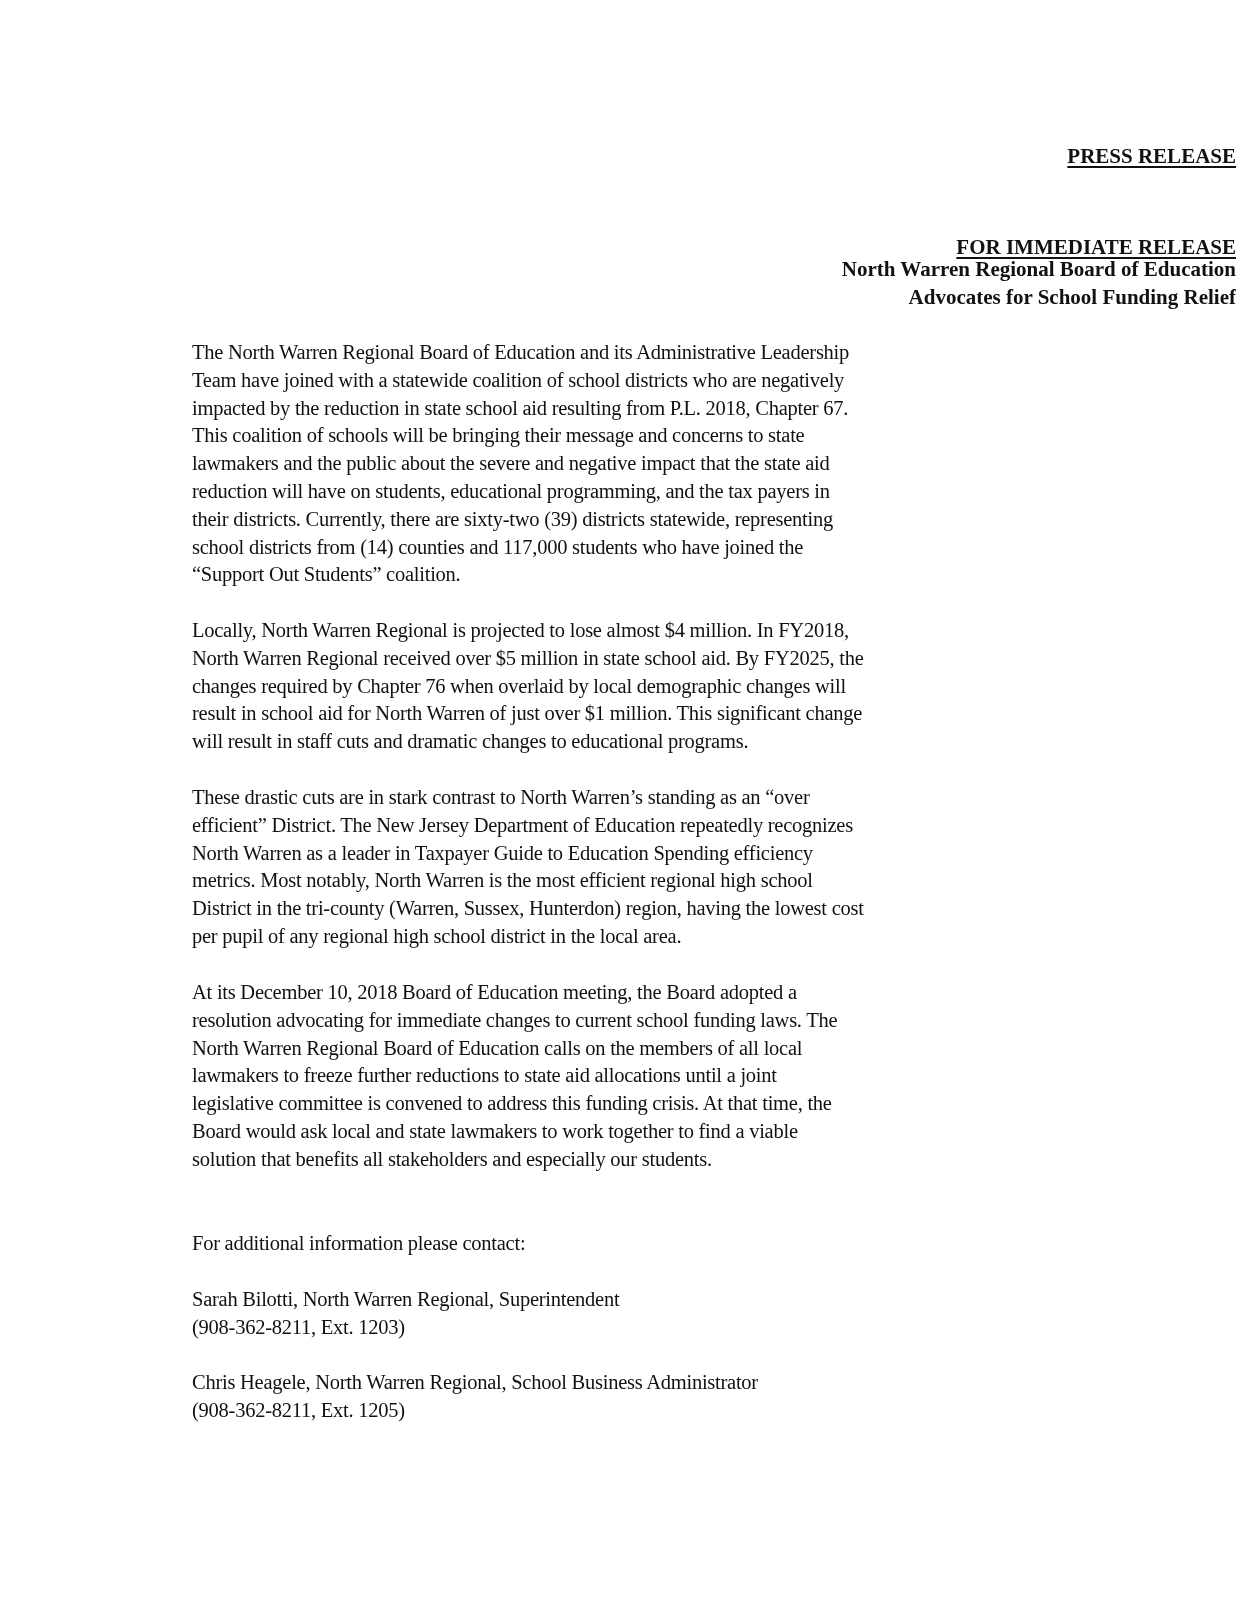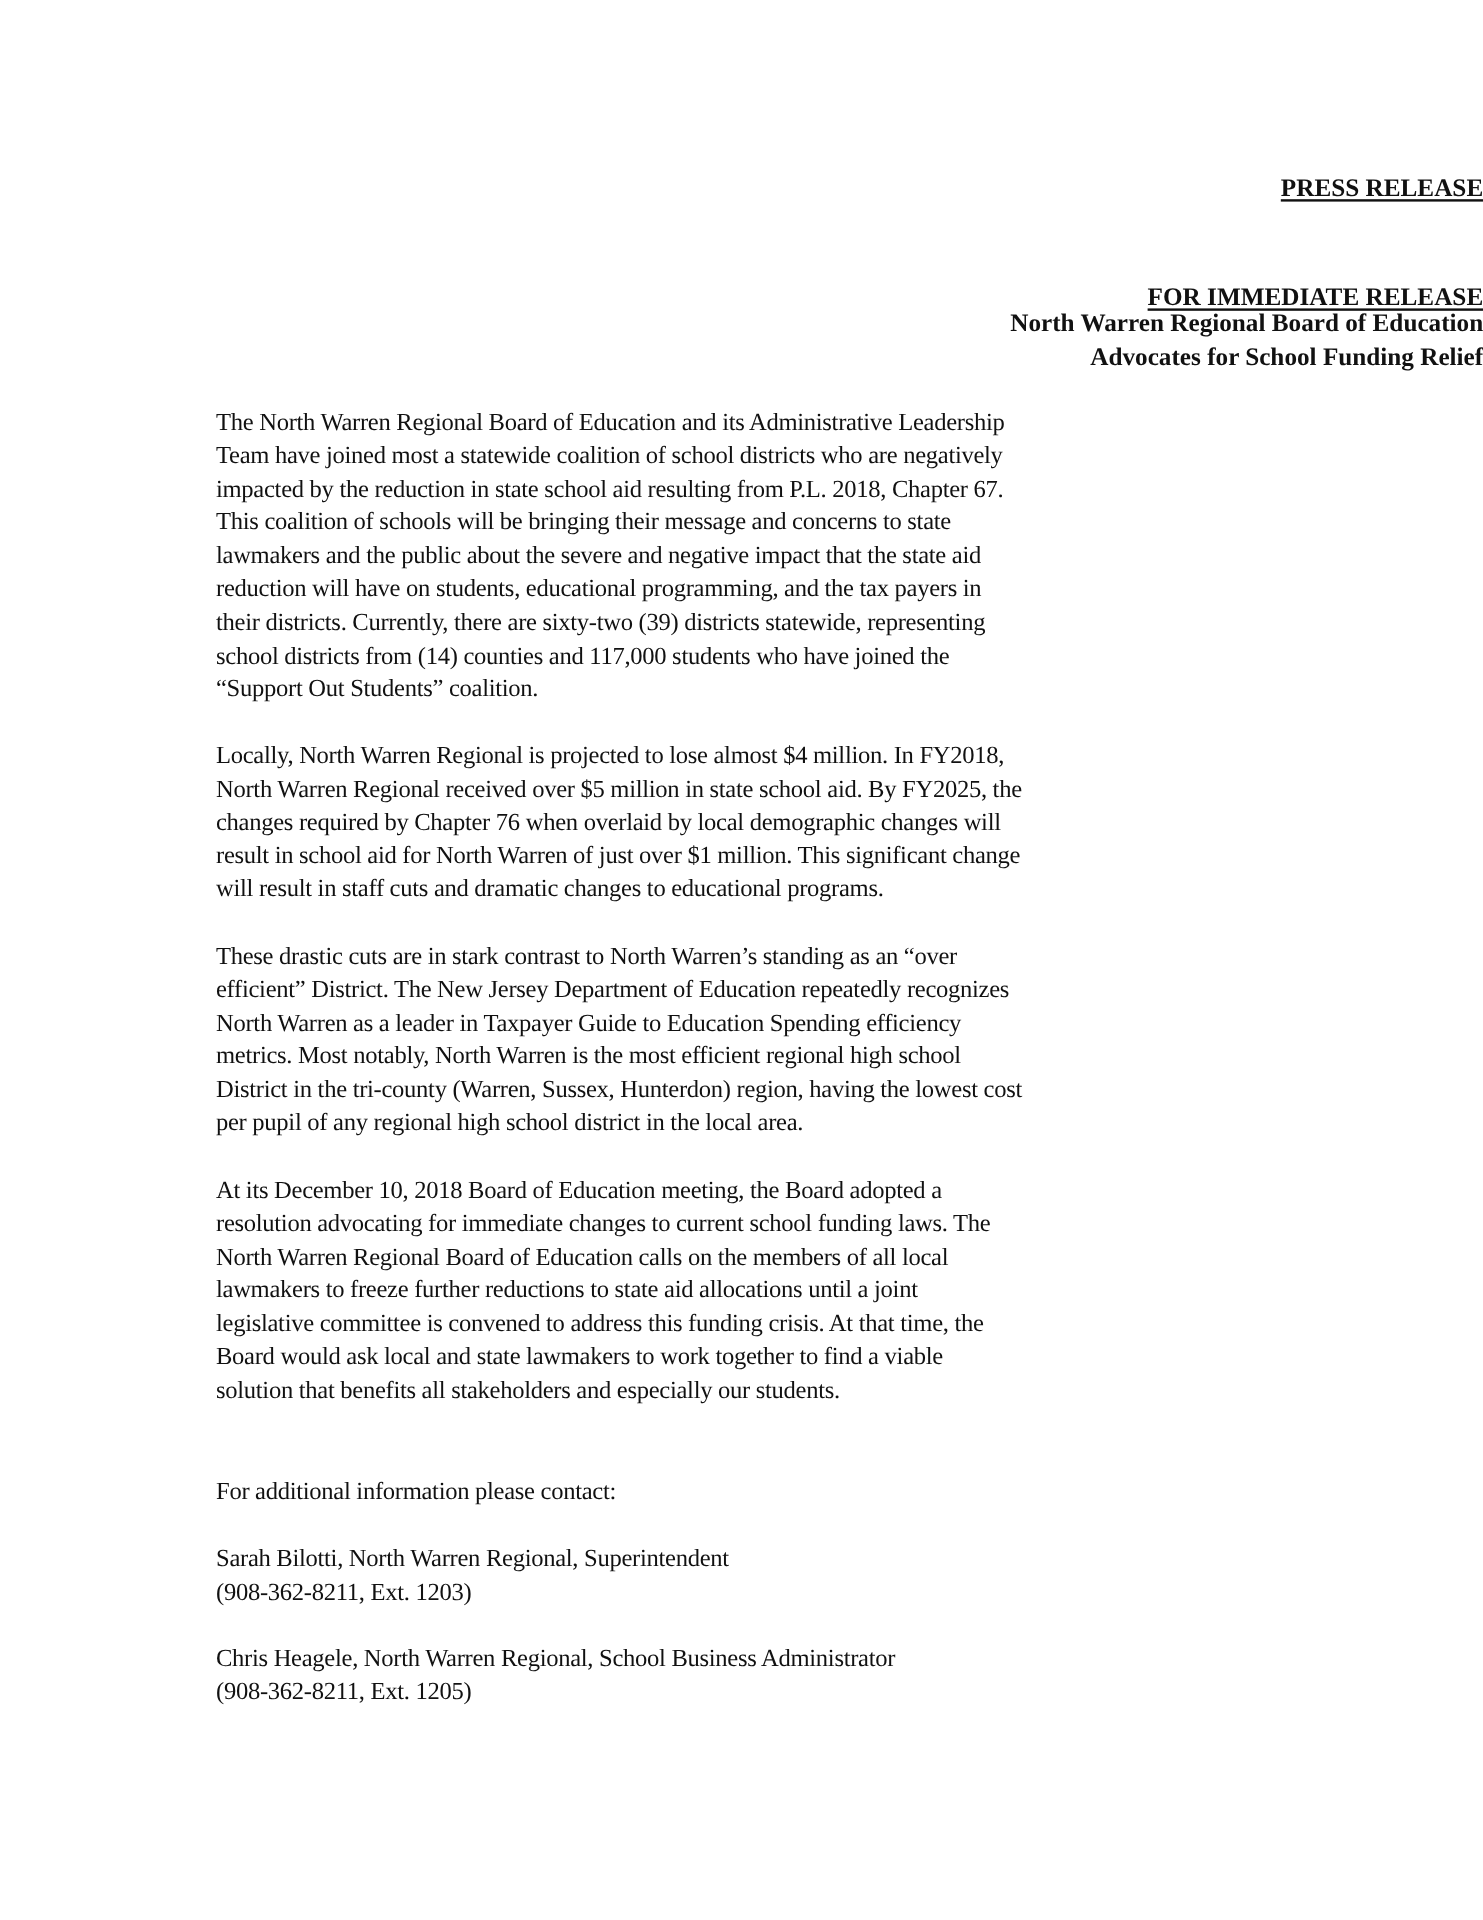--- a/index.html
+++ b/index.html
@@ -3,38 +3,38 @@
 <meta charset="utf-8">
 <style>
   html, body { margin: 0; padding: 0; background: #ffffff; }
   body { width: 1236px; height: 1600px; position: relative; overflow: hidden;
          font-family: "Liberation Serif", "DejaVu Serif", serif; color: #111; }
   .page { position: absolute; left: 0; top: 0; width: 1236px; height: 1600px; }
   .center { position: absolute; left: 0; width: 1236px; text-align: right; font-weight: bold; }
   .hdr { font-size: 21px; text-decoration: underline; text-underline-offset: 3px; }
   .title { font-size: 21px; line-height: 28px; }
   .para { position: absolute; left: 180px; width: 880px; font-size: 20.5px; line-height: 27.8px; letter-spacing: -0.25px; }
-  .line { display: block; white-space: nowrap; }
+  .line { display: block; white-space: nowrap; padding-left: 12px; }
 </style>
 </head>
 <body>
 
 <div class="page">
 
   <div class="center hdr" style="top:144px;">PRESS RELEASE</div>
   <div class="center hdr" style="top:199px;margin-top:36px;">FOR IMMEDIATE RELEASE</div>
 
   <div class="center title" style="top:255px;">
     <span class="line">North Warren Regional Board of Education</span>
     <span class="line">Advocates for School Funding Relief</span>
   </div>
 
   <div class="para" style="top:339px;">
     <span class="line">The North Warren Regional Board of Education and its Administrative Leadership</span>
-    <span class="line">Team have joined most a statewide coalition of school districts who are negatively</span>
+    <span class="line">Team have joined with a statewide coalition of school districts who are negatively</span>
     <span class="line">impacted by the reduction in state school aid resulting from P.L. 2018, Chapter 67.</span>
     <span class="line">This coalition of schools will be bringing their message and concerns to state</span>
     <span class="line">lawmakers and the public about the severe and negative impact that the state aid</span>
     <span class="line">reduction will have on students, educational programming, and the tax payers in</span>
     <span class="line">their districts. Currently, there are sixty-two (39) districts statewide, representing</span>
     <span class="line">school districts from (14) counties and 117,000 students who have joined the</span>
     <span class="line">“Support Out Students” coalition.</span>
   </div>
 
   <div class="para" style="top:617px;">

